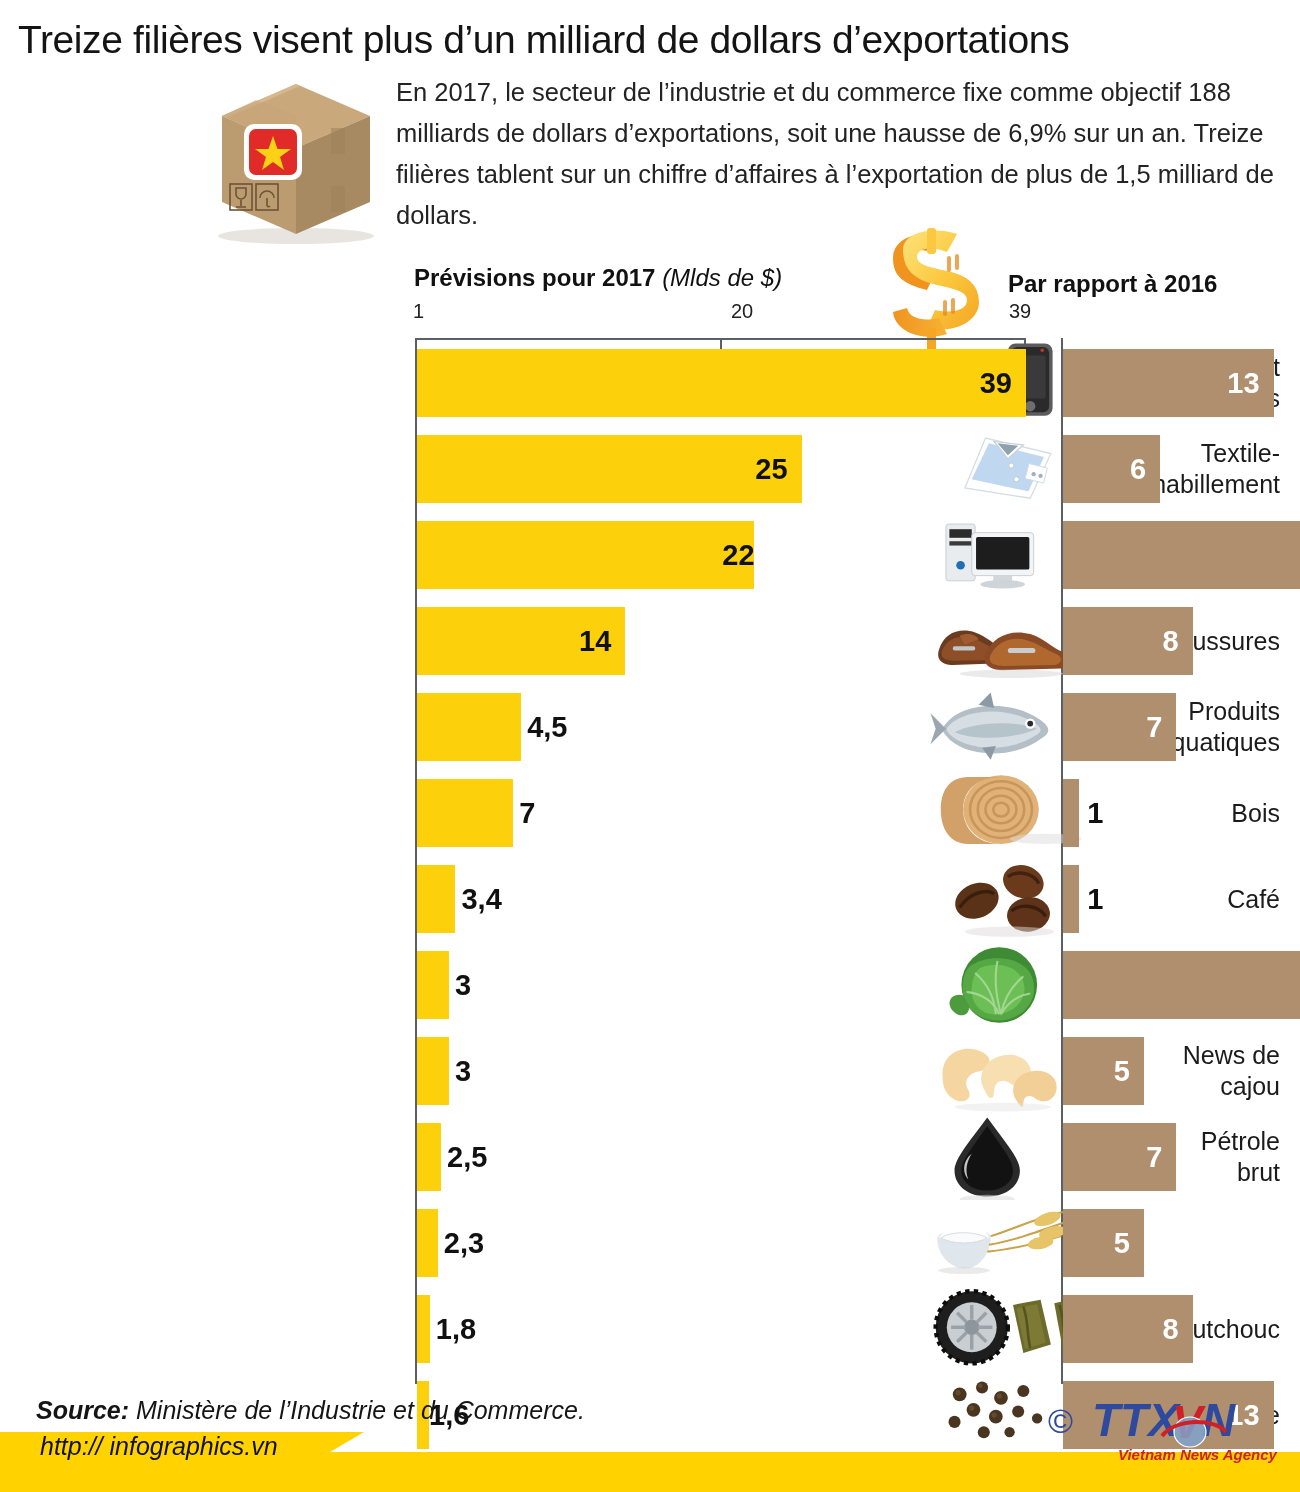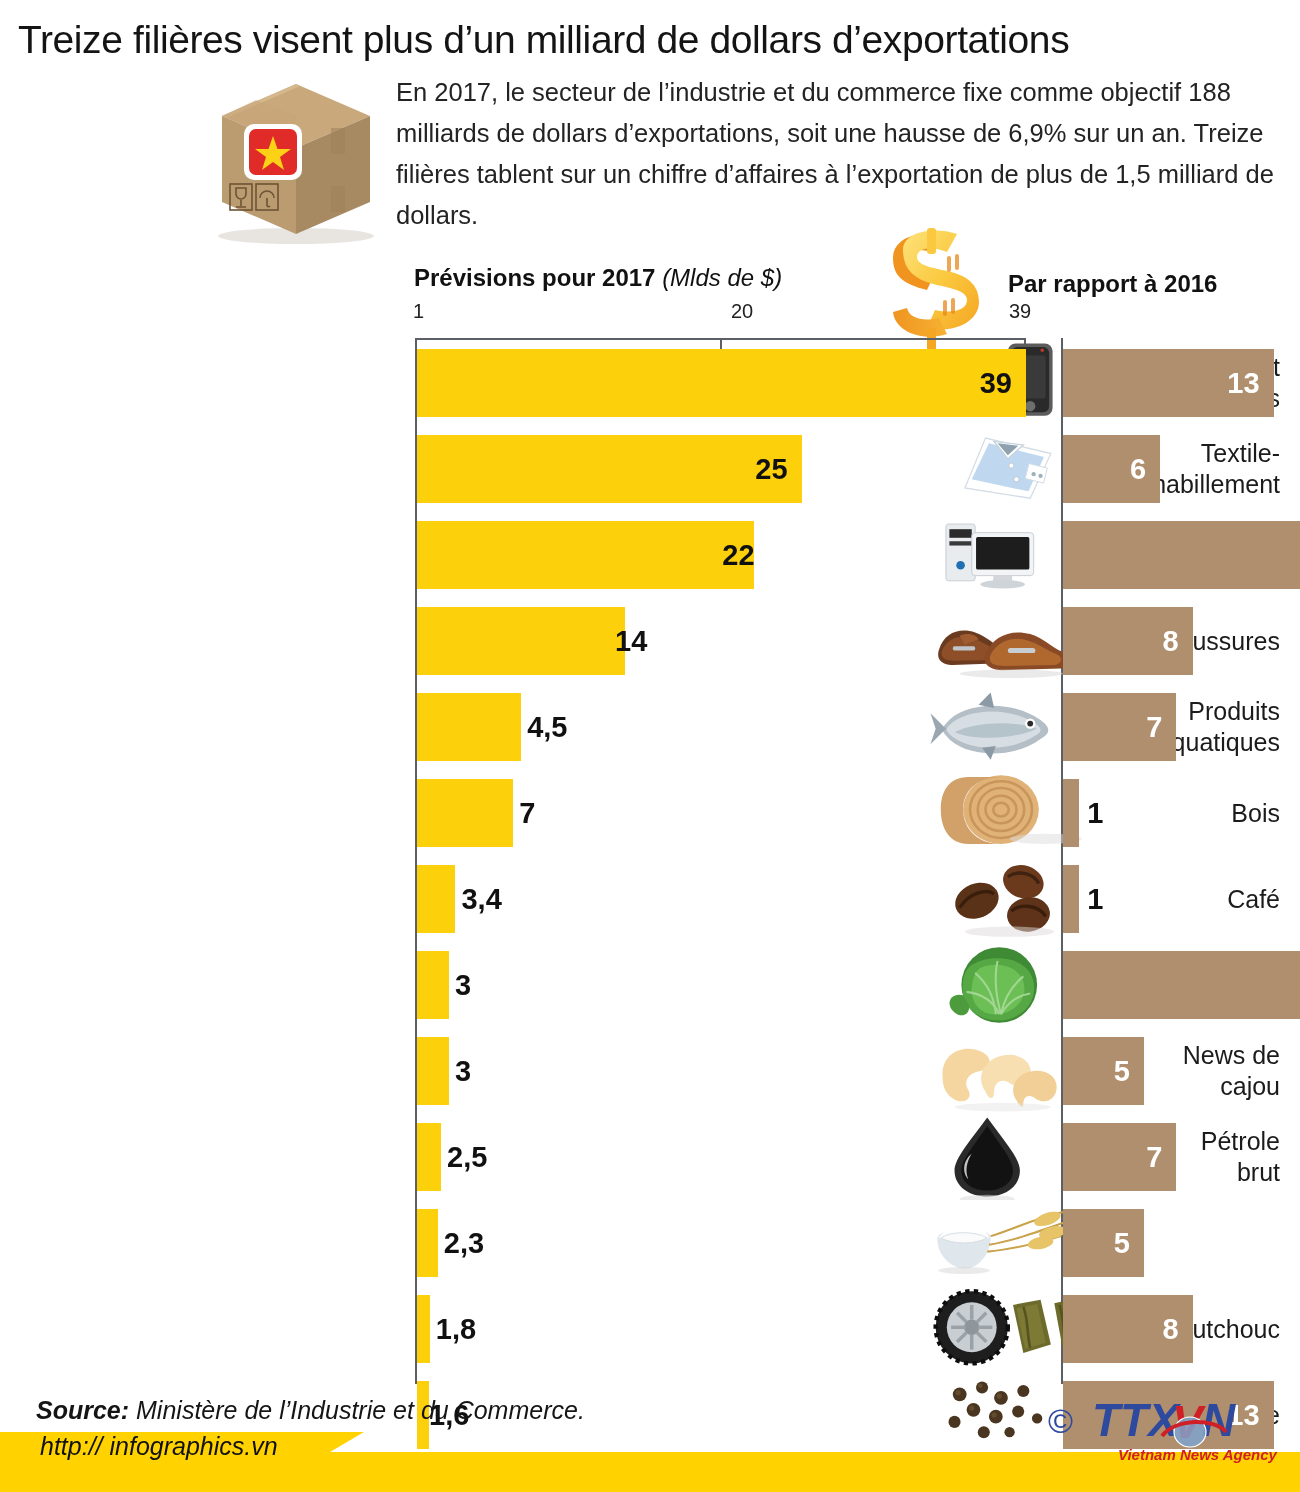--- a/index.html
+++ b/index.html
@@ -253,21 +253,21 @@
               <path d="M60 66 C68 44 90 36 112 42 C128 47 138 58 148 62 C158 66 160 78 148 82 L80 84 C66 84 56 78 60 66 Z" fill="#8a4a26"></path>
               <path d="M66 66 C74 50 92 44 108 49 C122 53 132 61 142 65 C150 68 150 76 140 78 L82 79 C70 79 62 76 66 66 Z" fill="#b0682f"></path>
               <rect x="86" y="58" width="32" height="6" rx="3" fill="#c8cdd1"></rect>
               <ellipse cx="90" cy="88" rx="60" ry="5" fill="#d9d9d9" opacity=".55"></ellipse>
             </g>
           </svg>
           <div class="cat-label">
             <span>Chaussures</span>
           </div>
           <div class="bar-y" style="width: 208.342px;"></div>
-          <div class="bar-y-val" style="left: 417px; width: 194.342px; justify-content: flex-end; margin-left: 36px;">14</div>
+          <div class="bar-y-val" style="left: 417px; width: 194.342px; justify-content: flex-end;">14</div>
           <div class="bar-b" style="width: 129.6px;"></div>
           <div class="bar-b-val" style="left: 1063px; width: 115.6px; justify-content: flex-end;">8</div>
         </div>
         <div class="row" style="top: 684px;">
           <svg class="cat-icon" viewBox="0 0 170 100" preserveAspectRatio="xMidYMid meet">
             <g>
               <path d="M14 46 C34 20 92 18 124 42 C136 51 136 57 124 64 C92 88 34 86 14 60 C9 54 9 52 14 46 Z" fill="#b4bec6"></path>
               <path d="M18 48 C38 28 88 26 118 46 C126 52 126 55 118 60 C88 80 38 78 18 58 C14 54 14 52 18 48 Z" fill="#d7dee3"></path>
               <path d="M24 56 C48 44 94 42 120 52 C94 64 48 66 24 56 Z" fill="#9fb0bb" opacity=".6"></path>
               <path d="M14 52 L-4 34 L2 52 L-4 70 Z" fill="#9aa7b1"></path>

